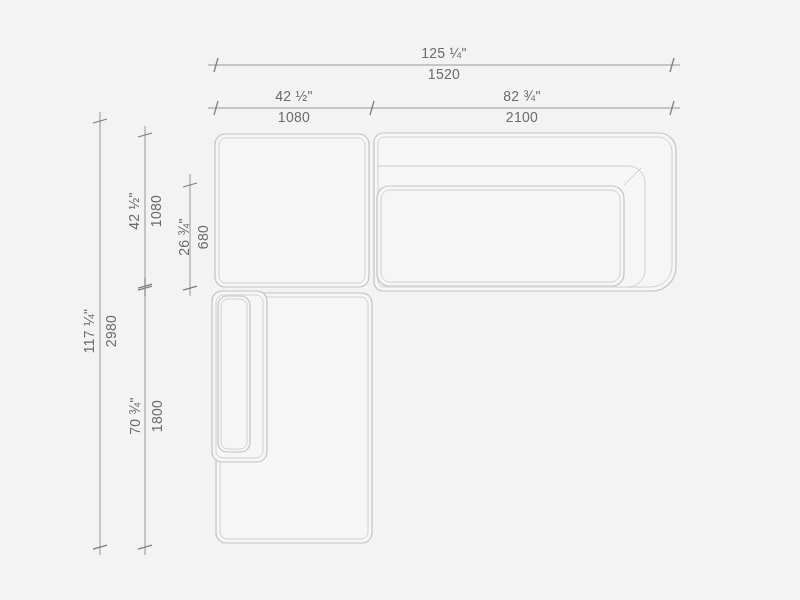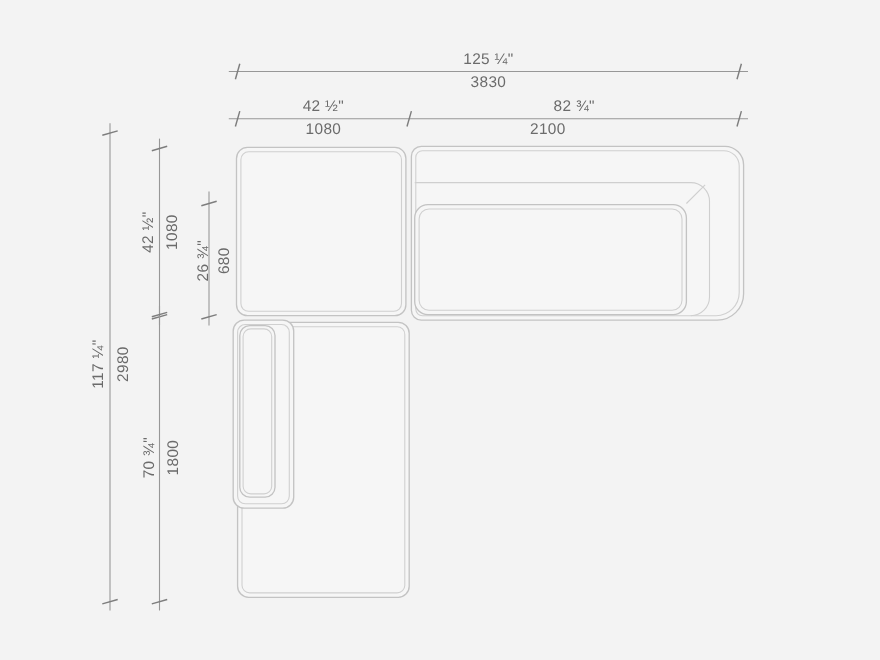--- a/index.html
+++ b/index.html
@@ -105,27 +105,27 @@
         <g>
           <rect class="mod-outer" x="218" y="296" width="32" height="156" rx="9"></rect>
           <rect class="mod-inner" x="221" y="299" width="26" height="150" rx="7"></rect>
         </g>
       </g>
 
     </g>
   </svg>
 
   <div class="dim-label" style="left:444px;top:53px;">125 ¼"</div>
-  <div class="dim-label" style="left:444px;top:74px;">3830</div>
+  <div class="dim-label" style="left:444px;top:74px;">1520</div>
 
   <div class="dim-label" style="left:294px;top:96px;">42 ½"</div>
   <div class="dim-label" style="left:294px;top:117px;">1080</div>
 
   <div class="dim-label" style="left:522px;top:96px;">82 ¾"</div>
-  <div class="dim-label" style="left:498px;top:117px;">2100</div>
+  <div class="dim-label" style="left:522px;top:117px;">2100</div>
 
   <div class="dim-label v" style="left:89px;top:331px;">117 ¼"</div>
   <div class="dim-label v" style="left:111px;top:331px;">2980</div>
 
   <div class="dim-label v" style="left:134px;top:211px;">42 ½"</div>
   <div class="dim-label v" style="left:156px;top:211px;">1080</div>
 
   <div class="dim-label v" style="left:184px;top:237px;">26 ¾"</div>
   <div class="dim-label v" style="left:203px;top:237px;">680</div>
 

